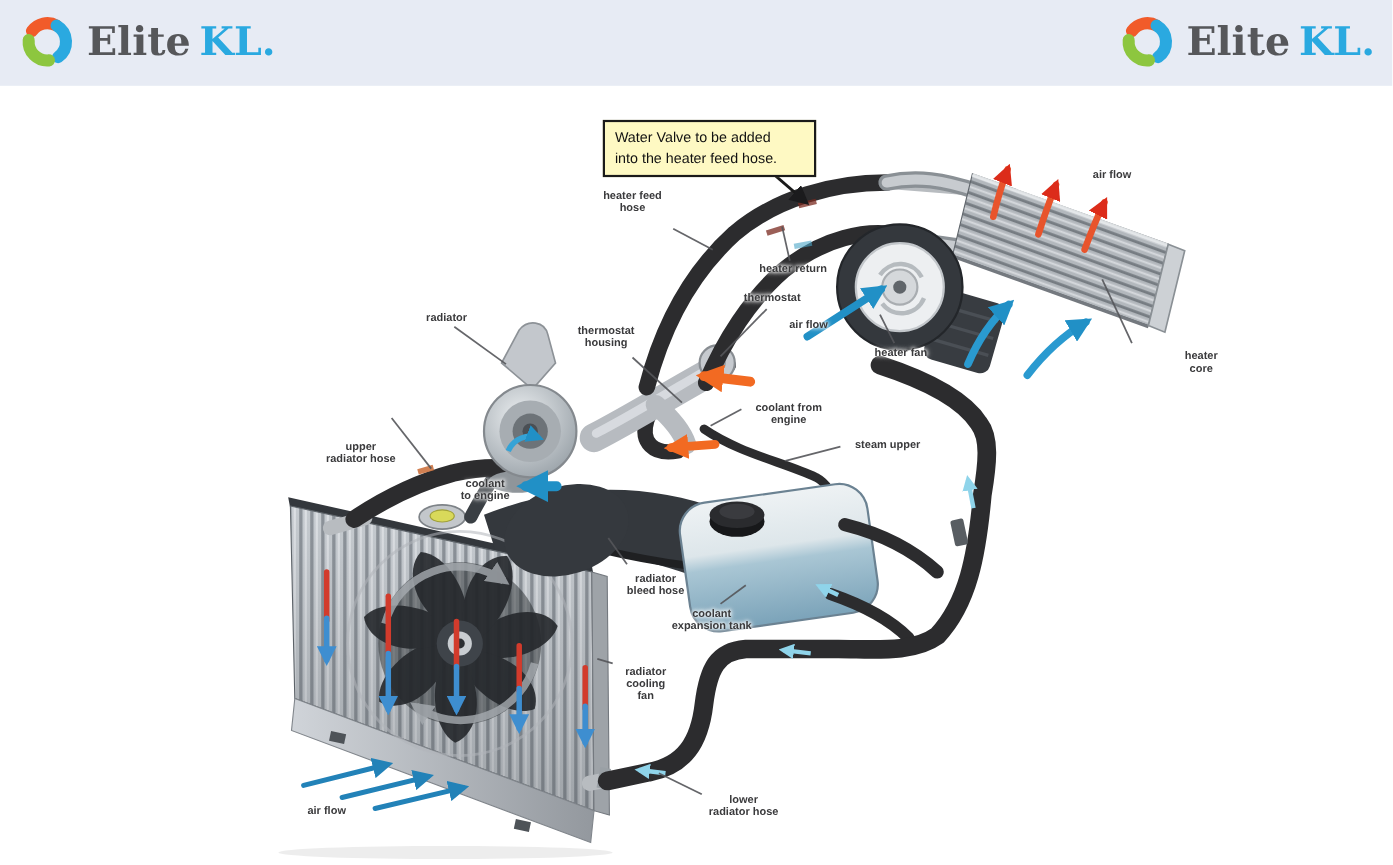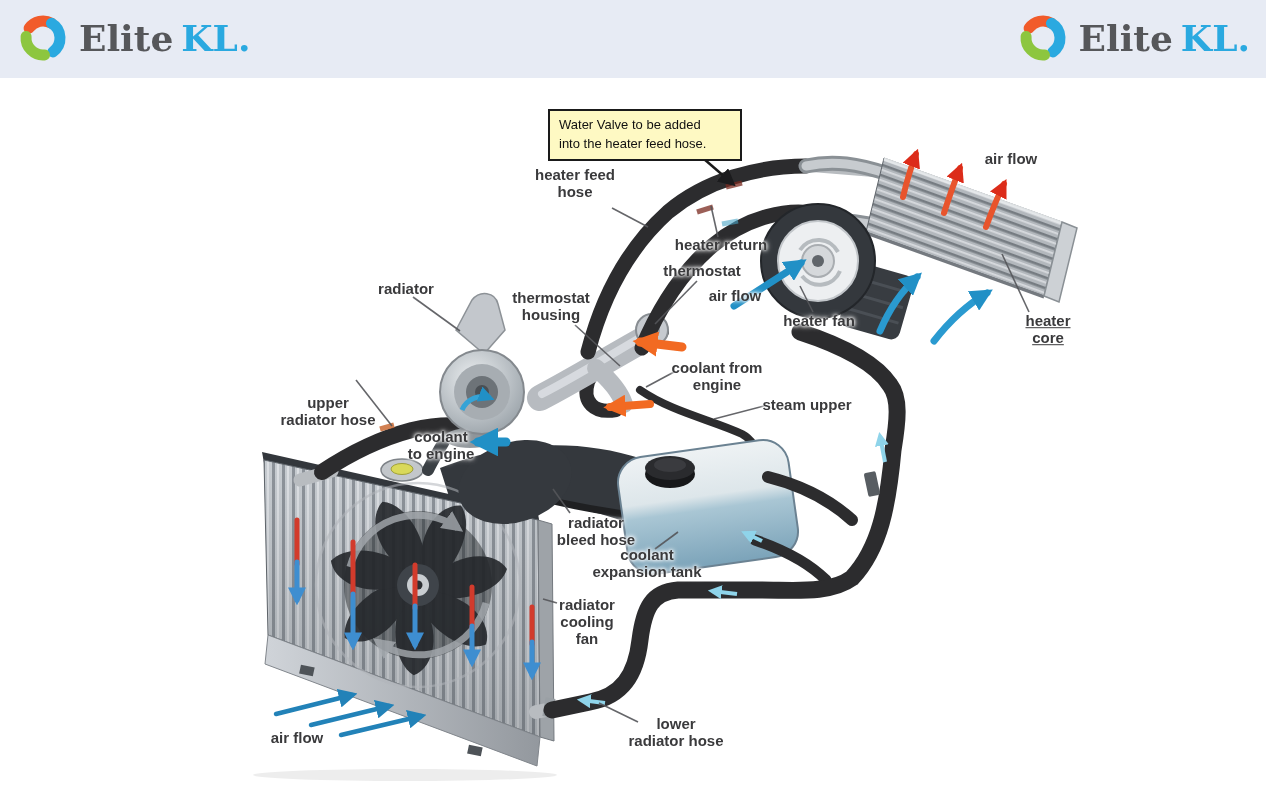--- a/index.html
+++ b/index.html
@@ -7,21 +7,21 @@
         font-family:"Liberation Sans",sans-serif;}
   .header{position:absolute;top:0;left:0;width:1266px;height:78px;background:#e7ebf4;
           display:flex;align-items:flex-start;justify-content:space-between;box-sizing:border-box;padding:11px 16px;}
   .logo{display:flex;align-items:center;gap:9px;}
   .logo-text{font-family:"DejaVu Serif","Liberation Serif",serif;font-weight:bold;font-size:36px;line-height:1;}
   .logo-brand{color:#56575a;}
   .logo-suffix{color:#2aa9e0;margin-left:8px;}
   .page-title{font-size:42px;font-weight:bold;color:#0a0a0a;letter-spacing:.5px;
               font-family:"Liberation Sans",sans-serif;white-space:nowrap;}
   .art{position:absolute;left:0;top:0;}
-  .diagram-label{position:absolute;transform:translate(-50%,-50%);font-size:15px;font-weight:bold;
+  .diagram-label{position:absolute;transform:translate(-50%,-50%);font-size:10px;font-weight:bold;
                  color:#3a3a3c;text-align:center;line-height:1.12;white-space:pre-line;
                  text-shadow:0 0 3px #fff,0 0 4px #fff,0 0 6px #fff;pointer-events:none;}
   .callout{position:absolute;left:516px;top:109px;width:172px;background:#fef9c3;border:2px solid #1a1a1a;
            padding:5px 9px;font-size:13px;color:#111;line-height:1.45;white-space:pre-line;margin-left:32px;}
 </style>
 </head>
 <body>
 
 <div class="page">
 
@@ -298,21 +298,21 @@
   <div class="callout">Water Valve to be added
 into the heater feed hose.</div>
 
   <div class="diagram-label" style="left:575px;top:184px;">heater feed
 hose</div>
   <div class="diagram-label" style="left:721px;top:245px;text-align:center;">heater return</div>
   <div class="diagram-label" style="left:702px;top:271px;">thermostat</div>
   <div class="diagram-label" style="left:735px;top:296px;">air flow</div>
   <div class="diagram-label" style="left:819px;top:321px;text-align:center;">heater fan</div>
   <div class="diagram-label" style="left:1011px;top:159px;">air flow</div>
-  <div class="diagram-label" style="left:1048px;top:330px;text-decoration:underline;">heater
+  <div class="diagram-label" style="left:1092px;top:330px;">heater
 core</div>
   <div class="diagram-label" style="left:406px;top:289px;">radiator</div>
   <div class="diagram-label" style="left:551px;top:307px;">thermostat
 housing</div>
   <div class="diagram-label" style="left:328px;top:372px;margin-top:40px;">upper
 radiator hose</div>
   <div class="diagram-label" style="left:441px;top:446px;">coolant
 to engine</div>
   <div class="diagram-label" style="left:717px;top:377px;">coolant from
 engine</div>

